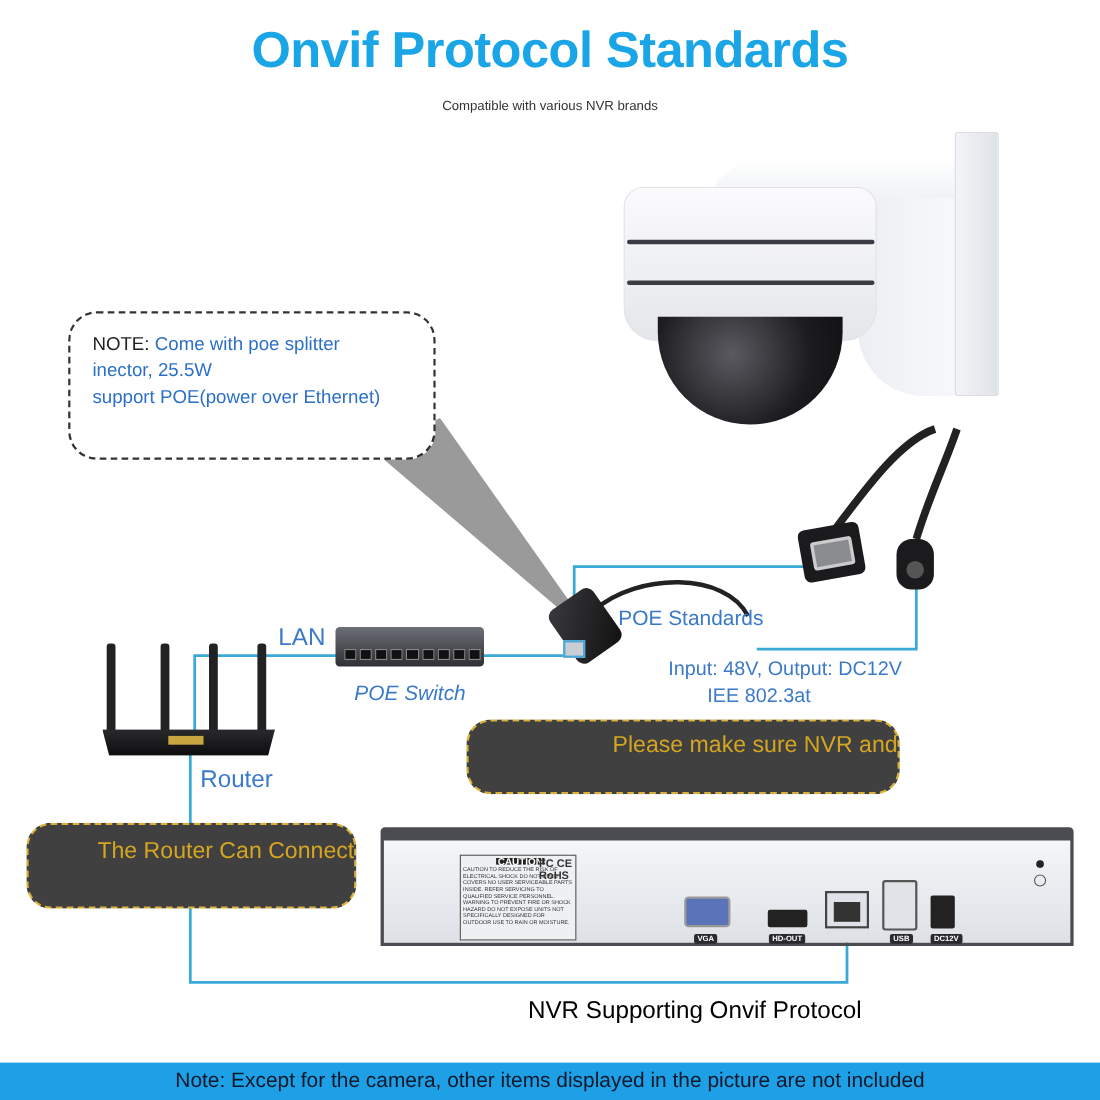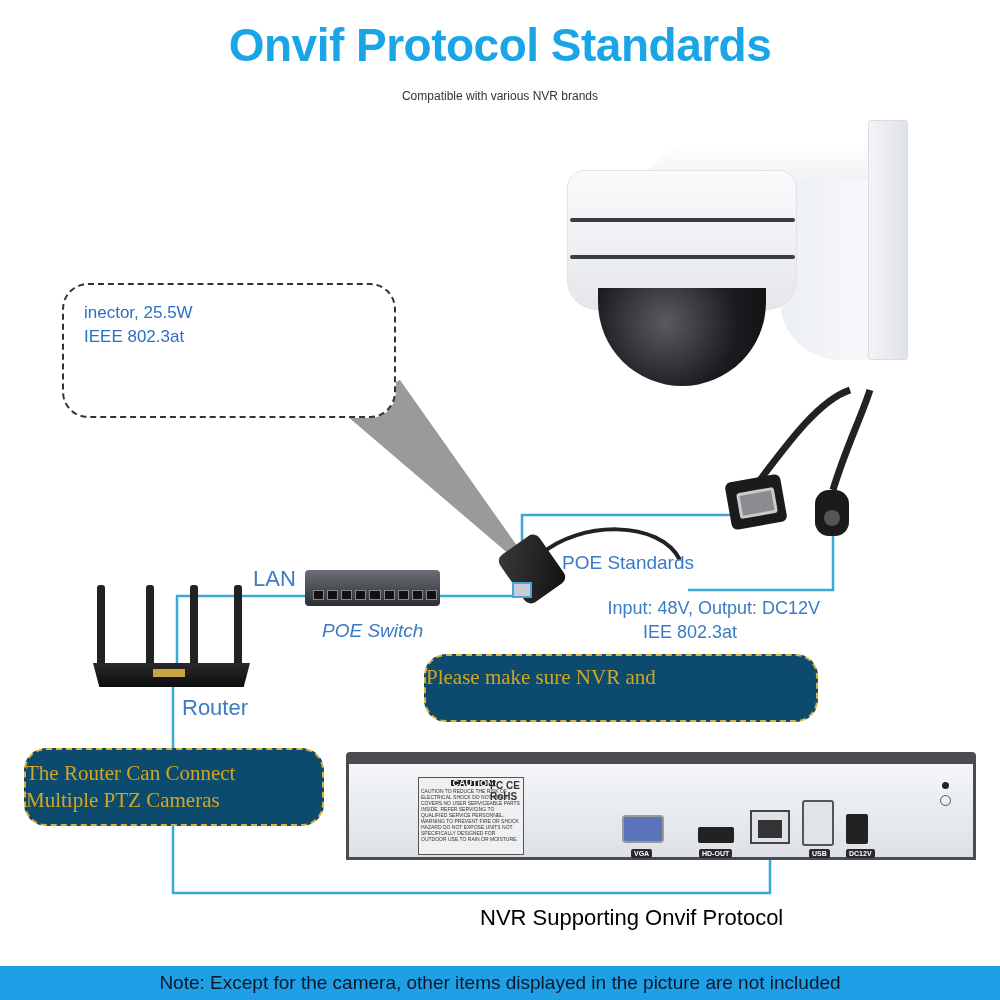--- a/index.html
+++ b/index.html
@@ -18,21 +18,21 @@
   .note-box { left: 62px; top: 283px; width: 334px; height: 135px; border: 2px dashed #333; border-radius: 26px; background: #fff; padding: 16px 0 0 20px; font-size: 17px; line-height: 24px; color: #2b6fc7; }
   .note-box .lead { color: #222; }
   .lan-label { left: 253px; top: 566px; font-size: 22px; color: #3b7ac8; }
   .switch-label { left: 322px; top: 620px; font-size: 19px; color: #3b7ac8; font-style: italic; }
   .router-label { left: 182px; top: 695px; font-size: 22px; color: #3b7ac8; }
   .splitter-label { left: 562px; top: 552px; font-size: 19px; color: #3b7ac8; }
   .spec1 { left: 560px; top: 598px; width: 260px; text-align: right; font-size: 18px; color: #3b7ac8; }
   .spec2 { left: 560px; top: 622px; width: 260px; text-align: center; font-size: 18px; color: #3b7ac8; }
   .nvr-label { left: 480px; top: 905px; font-size: 22px; color: #000000; }
 
-  .gold-box { border: 2px dashed #d9b13a; border-radius: 22px; background: #0c4a6e; color: #d4a521; text-align: left; font-family: Liberation Serif, serif; }
+  .gold-box { border: 2px dashed #d9b13a; border-radius: 22px; background: #404040; color: #d4a521; text-align: right; }
   .network-box { left: 424px; top: 654px; width: 394px; height: 68px; font-size: 21px; line-height: 25px; padding-top: 9px; }
   .router-box { left: 24px; top: 748px; width: 300px; height: 78px; font-size: 21px; line-height: 27px; padding-top: 10px; }
 
   .footer { left: 0; top: 966px; width: 1000px; height: 34px; background: #1ea0e6; color: #0f172a; font-size: 19px; text-align: center; line-height: 34px; }
 
   
   .bracket-arm { left: 640px; top: 142px; width: 250px; height: 60px; background: linear-gradient(#ffffff, #e8ebef); border-radius: 120px 0 0 0; }
   .bracket-plate { left: 868px; top: 120px; width: 40px; height: 240px; background: linear-gradient(90deg,#f3f4f7,#dfe2e8); border-radius: 3px; border: 1px solid #d9dce2; }
   .bracket-neck { left: 780px; top: 180px; width: 100px; height: 180px; background: linear-gradient(90deg,#eceff3,#f8f9fb); border-radius: 0 0 0 60px; }
   .cam-body { left: 567px; top: 170px; width: 230px; height: 140px; background: linear-gradient(#fbfbfd, #e4e6ea); border-radius: 18px 18px 30px 30px; border: 1px solid #e0e2e6; }
@@ -91,22 +91,23 @@
 
   <polyline points="173,680 173,893 770,893 770,830" fill="none" stroke="#3aa9d8" stroke-width="2.5"></polyline>
 
   <path d="M540,555 C580,520 660,520 680,560" fill="none" stroke="#222" stroke-width="4"></path>
 
   <path d="M760,480 C790,440 820,400 850,390" fill="none" stroke="#222" stroke-width="7"></path>
   <path d="M833,490 C845,450 860,420 870,390" fill="none" stroke="#222" stroke-width="7"></path>
 </svg>
 
 <div class="abs note-box">
+  <div><span class="lead">NOTE:</span> <span>Come with poe splitter</span></div>
   <div>inector, 25.5W</div>
-  <div>IEEE 802.3at</div>
+  <div>support POE(power over Ethernet)</div>
 </div>
 
 <div class="abs bracket-arm"></div>
 <div class="abs bracket-neck"></div>
 <div class="abs bracket-plate"></div>
 <div class="abs cam-body"></div>
 <div class="abs cam-groove" style="top:218px"></div>
 <div class="abs cam-groove" style="top:255px"></div>
 <div class="abs cam-dome"></div>
 
@@ -142,21 +143,20 @@
 <div class="abs antenna" style="left:234px"></div>
 <div class="abs router-body"></div>
 <div class="abs router-ports"></div>
 <div class="abs router-label">Router</div>
 
 <div class="abs gold-box network-box">
   <div>Please make sure NVR and</div>
 </div>
 <div class="abs gold-box router-box">
   <div>The Router Can Connect</div>
-  <div>Multiple PTZ Cameras</div>
 </div>
 
 <div class="abs nvr"></div>
 <div class="abs nvr-caution">
   <div class="head">CAUTION</div>
   <div>CAUTION TO REDUCE THE RISK OF ELECTRICAL SHOCK DO NOT OPEN COVERS NO USER SERVICEABLE PARTS INSIDE. REFER SERVICING TO QUALIFIED SERVICE PERSONNEL.</div>
   <div>WARNING TO PREVENT FIRE OR SHOCK HAZARD DO NOT EXPOSE UNITS NOT SPECIFICALLY DESIGNED FOR OUTDOOR USE TO RAIN OR MOISTURE.</div>
 </div>
 <div class="abs" style="left:490px;top:780px;font-size:10px;font-weight:bold;color:#333;width:32px;line-height:11px;">FC CE RoHS</div>
 <div class="abs vga"></div>

